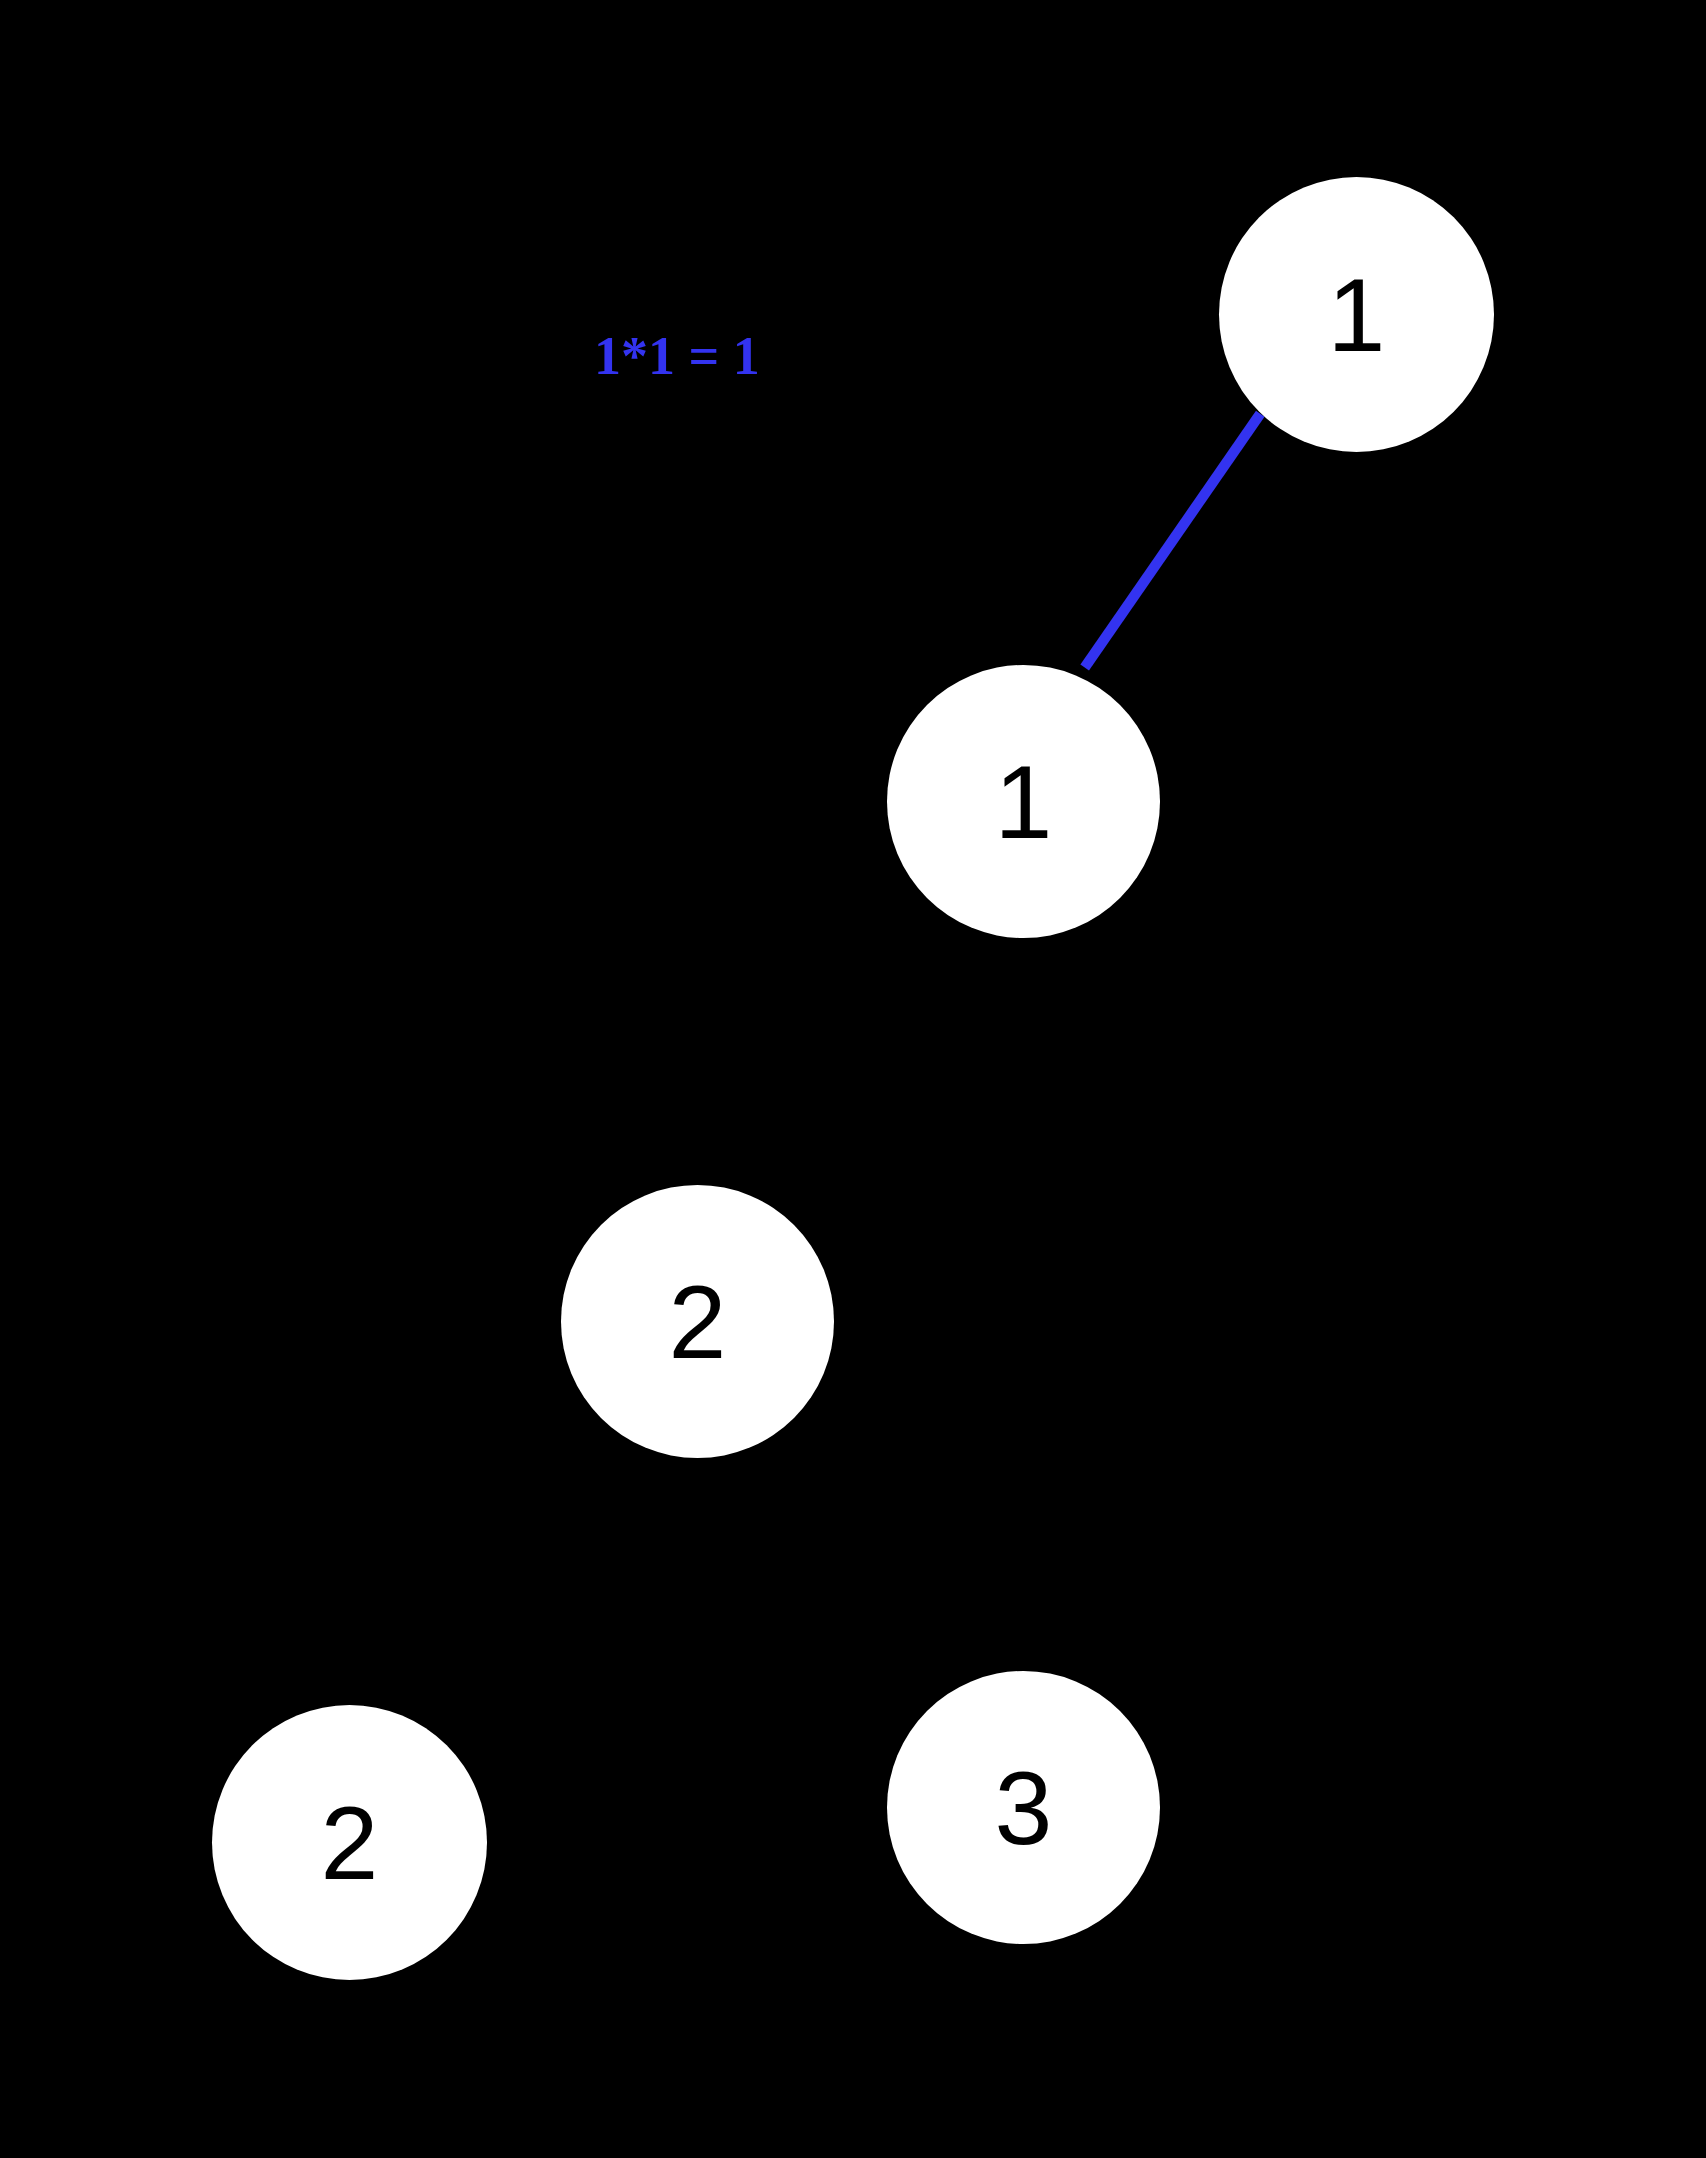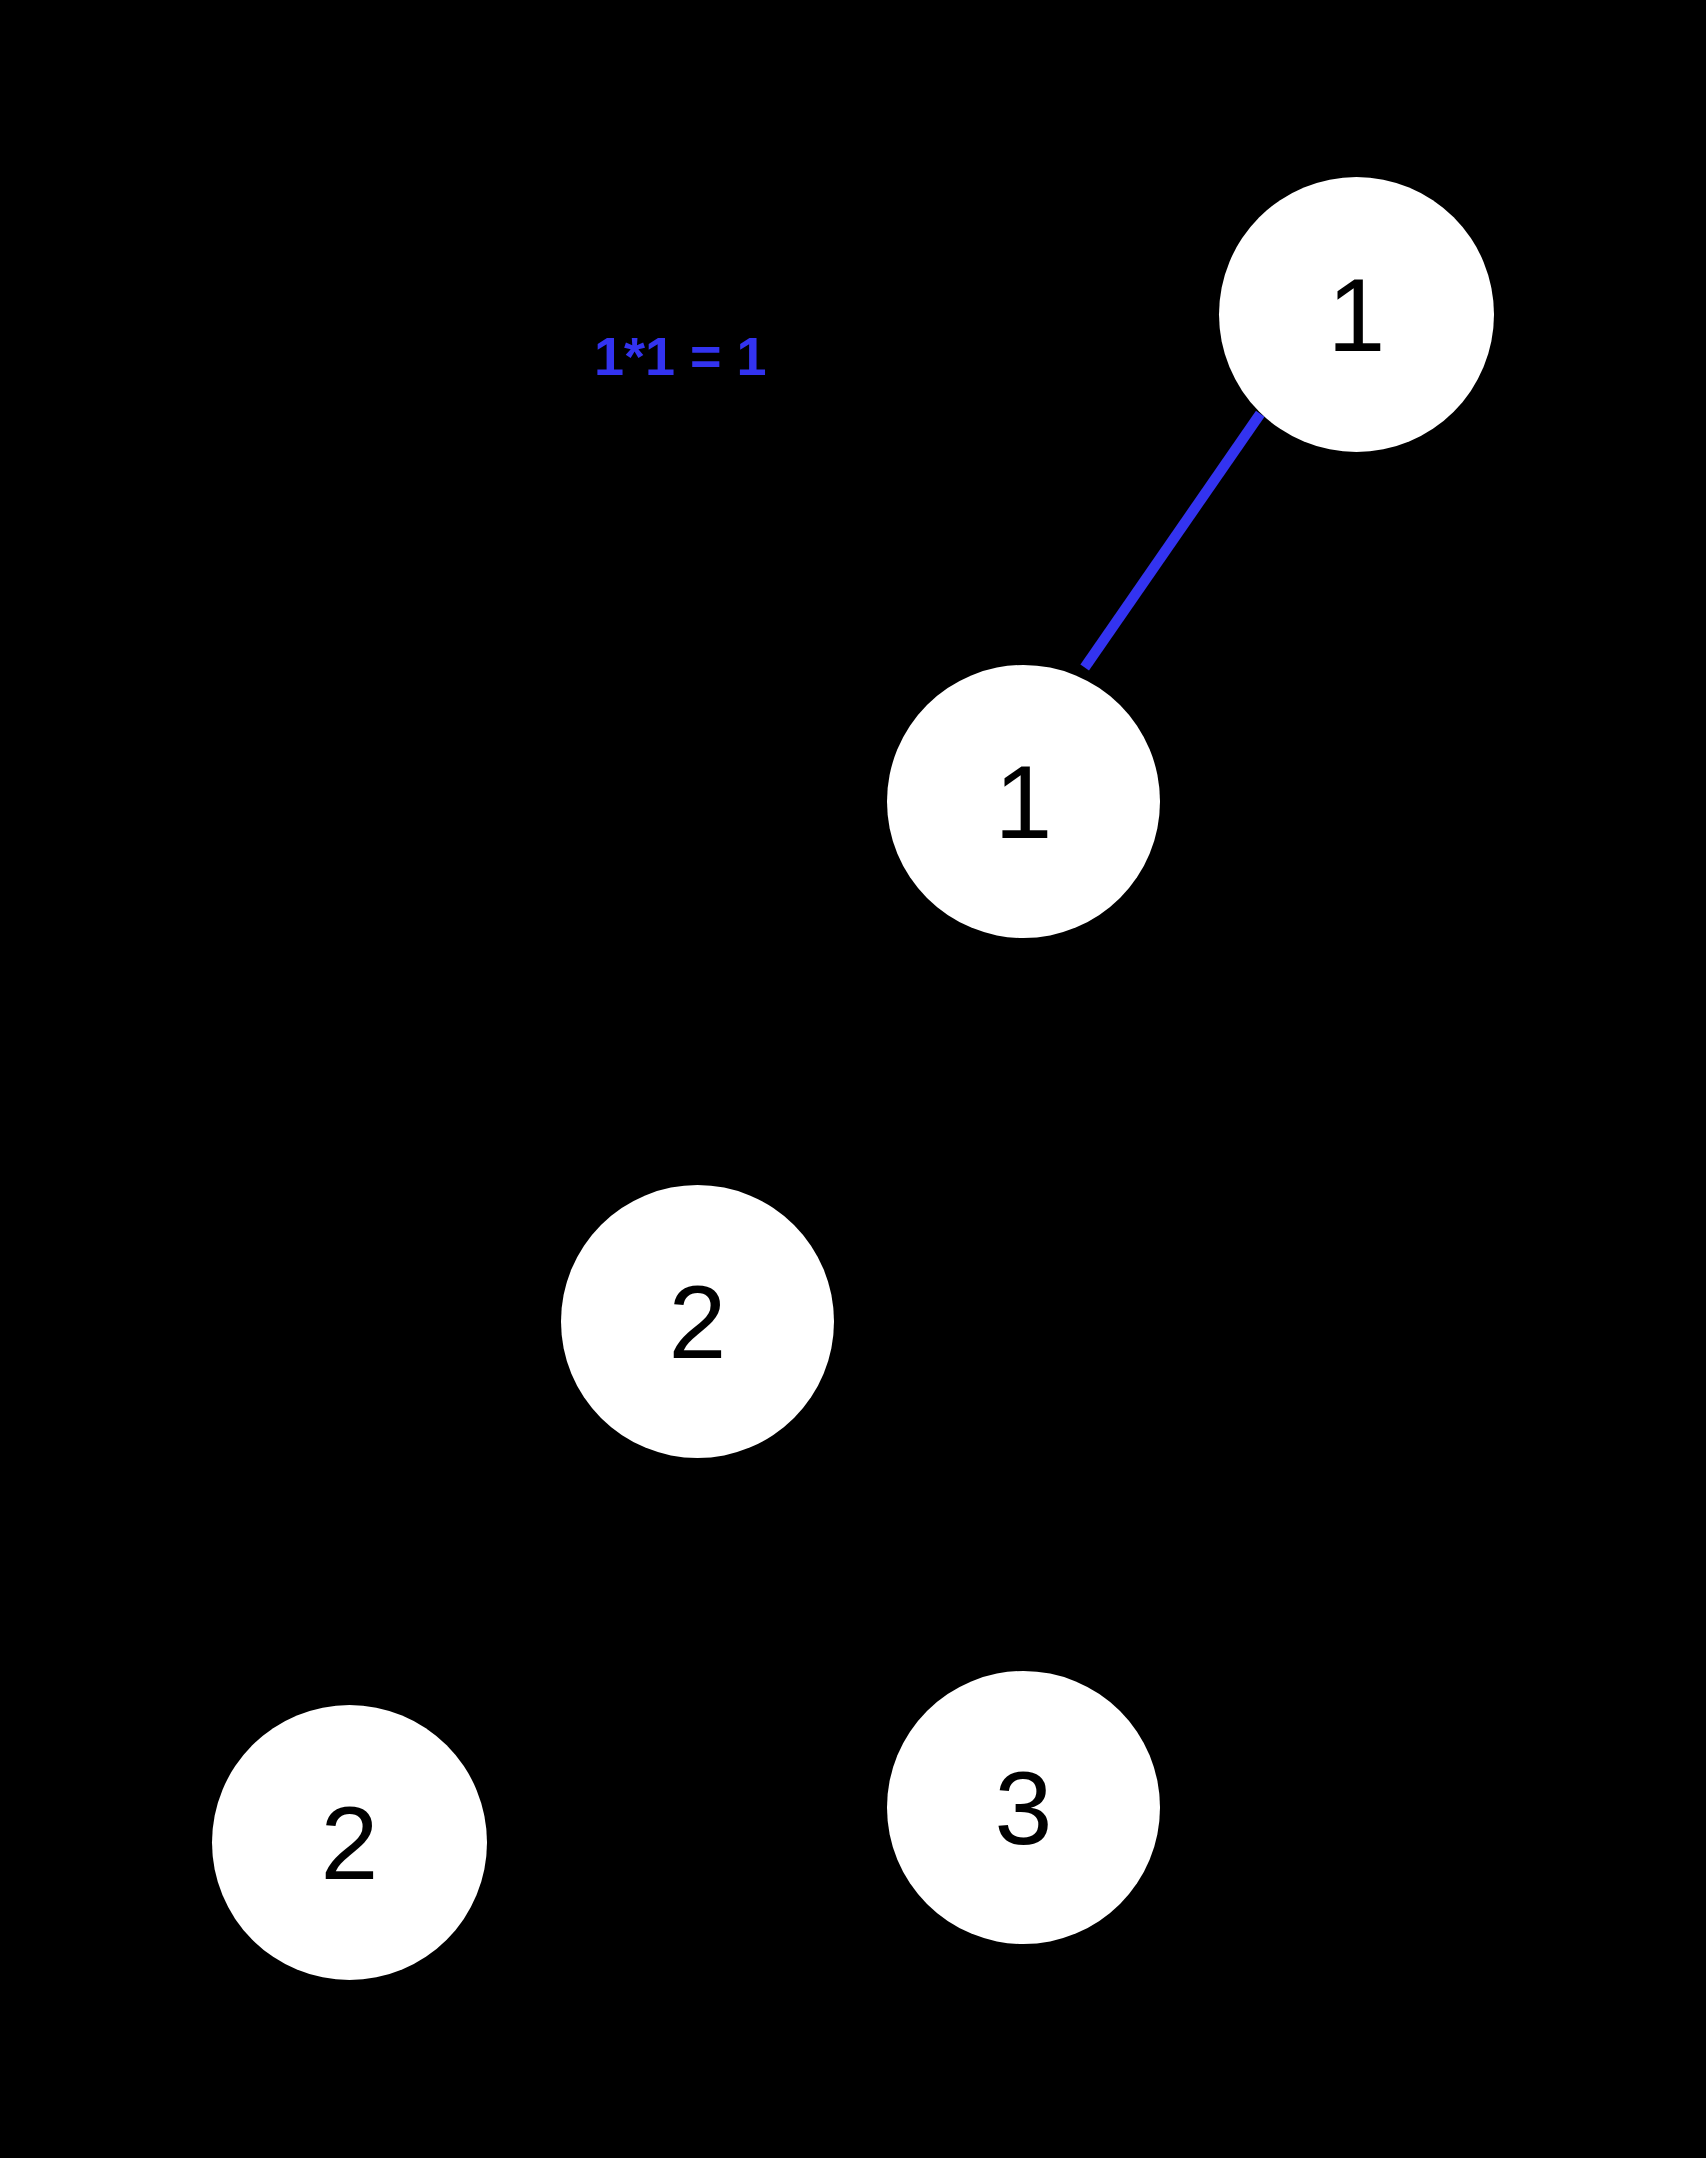--- a/index.html
+++ b/index.html
@@ -35,21 +35,21 @@
   }
   .node-label {
     color: #000000;
     font-family: "Liberation Sans", sans-serif;
     font-weight: 400;
     line-height: 1;
     user-select: none;
   }
   .annotation {
     position: absolute;
-    font-family: Liberation Sans, sans-serif;
+    font-family: Liberation Serif, serif;
     font-weight: bold;
     white-space: nowrap;
     line-height: 1;
     user-select: none;
   }
 </style>
 </head>
 <body>
 
 <div id="stage">

